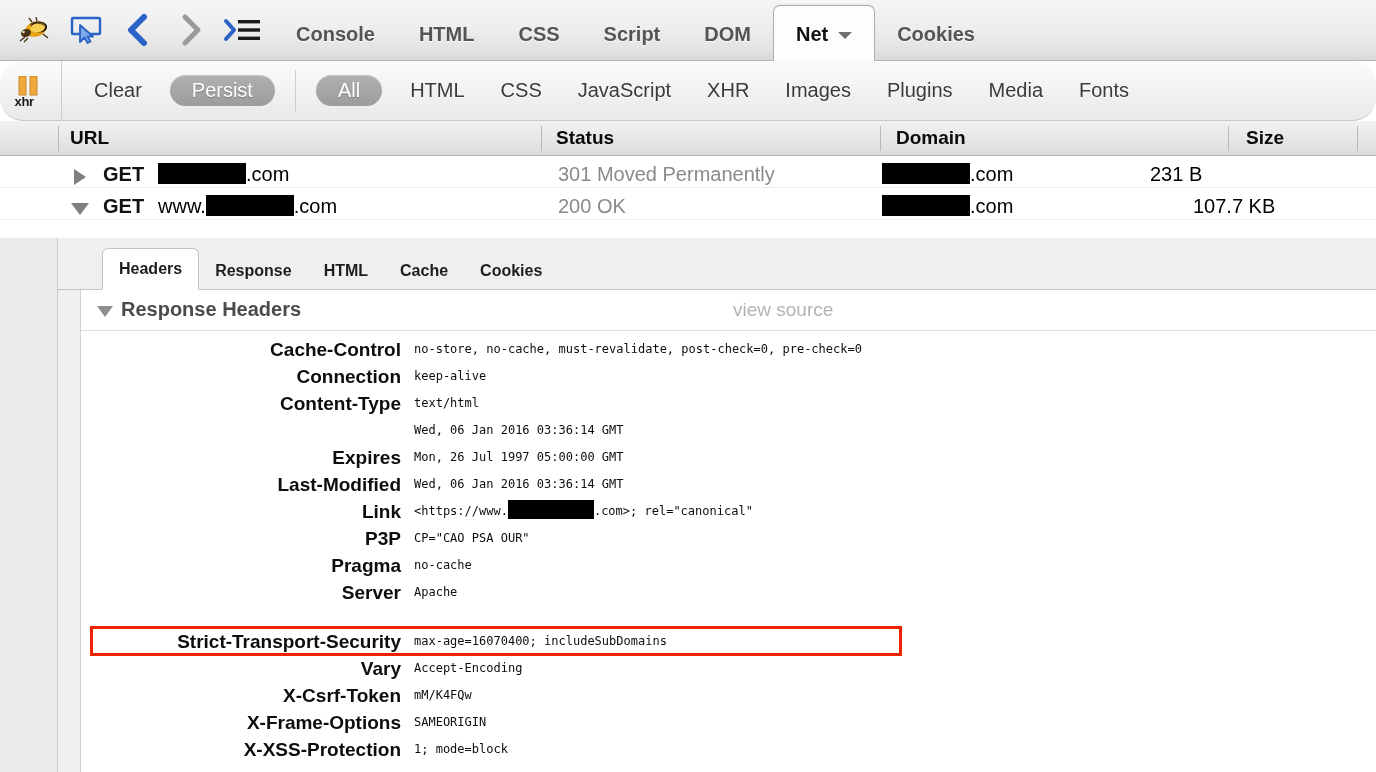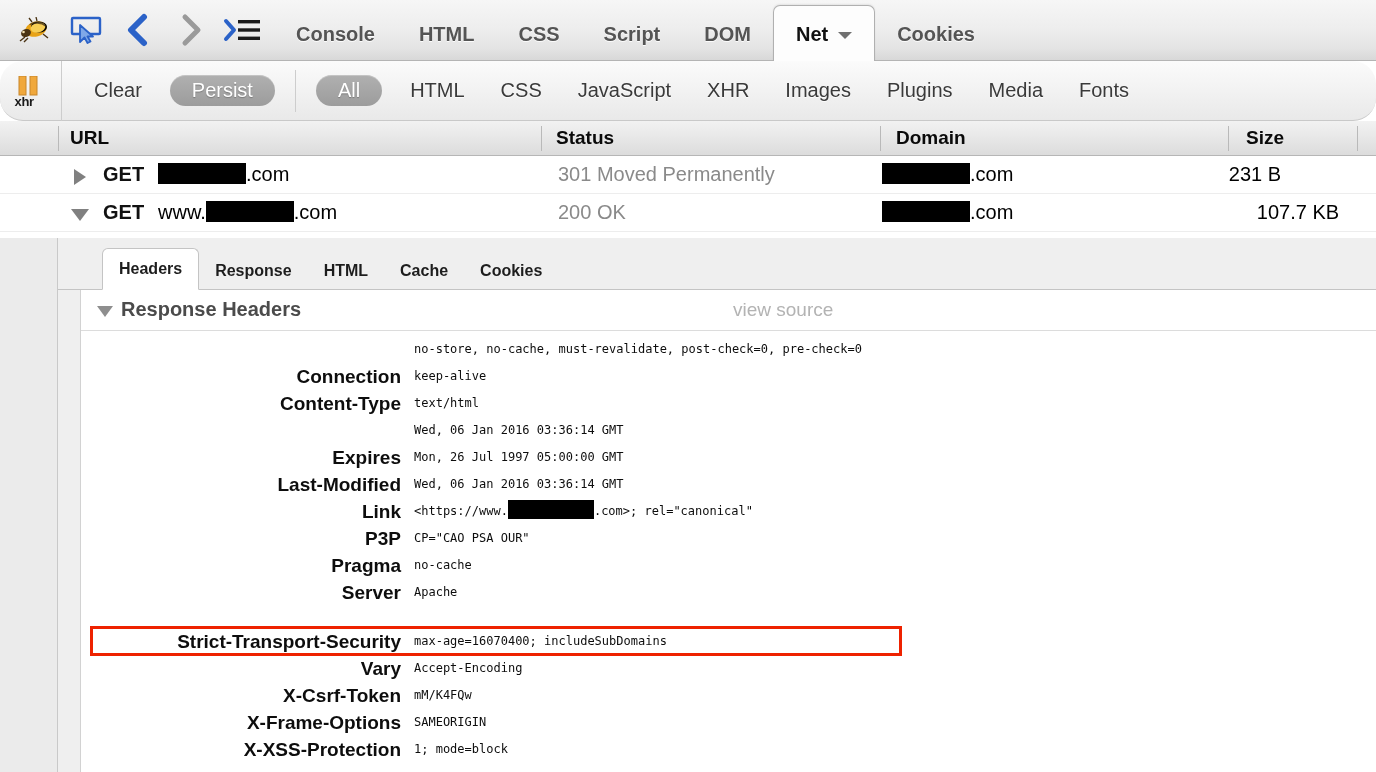--- a/index.html
+++ b/index.html
@@ -161,21 +161,21 @@
     white-space: nowrap;
   }
   .col-div {
     position: absolute;
     top: 5px; height: 25px; width: 1px;
     background: #b9b9b9;
   }
 
   .req-row {
     position: relative;
-    height: 38px;
+    height: 32px;
     background: #ffffff;
     border-bottom: 1px solid #ededed;
     box-sizing: border-box;
   }
   .req-row .cell {
     position: absolute;
     top: 0; height: 38px; line-height: 37px;
     font-size: 20px;
     white-space: nowrap;
   }
@@ -196,21 +196,21 @@
     top: 15px;
   }
   .method { font-weight: bold; color: #111111; }
   .redact {
     display: inline-block;
     background: #000000;
     height: 21px;
     vertical-align: -3px;
   }
   .status-txt { color: #8a8a8a; }
-  .sizecell { text-align: center; }
+  .sizecell { text-align: left; }
 
   
   .detail {
     position: relative;
     background: #efefef;
   }
   .detail-inner {
     position: absolute;
     left: 58px; right: 0; top: 0; bottom: 0;
     background: #efefef;
@@ -480,20 +480,21 @@
 
         <div class="section-head">
           <span class="section-twisty"></span>
           <span class="section-title">Response Headers</span>
           <span class="view-source">view source</span>
         </div>
 
         <div class="hdr-table">
 
           <div class="hdr-row">
+            <span class="hdr-name">Cache-Control</span>
             <span class="hdr-val">no-store, no-cache, must-revalidate, post-check=0, pre-check=0</span>
           </div>
 
           <div class="hdr-row">
             <span class="hdr-name">Connection</span>
             <span class="hdr-val">keep-alive</span>
           </div>
 
           <div class="hdr-row">
             <span class="hdr-name">Content-Type</span>

